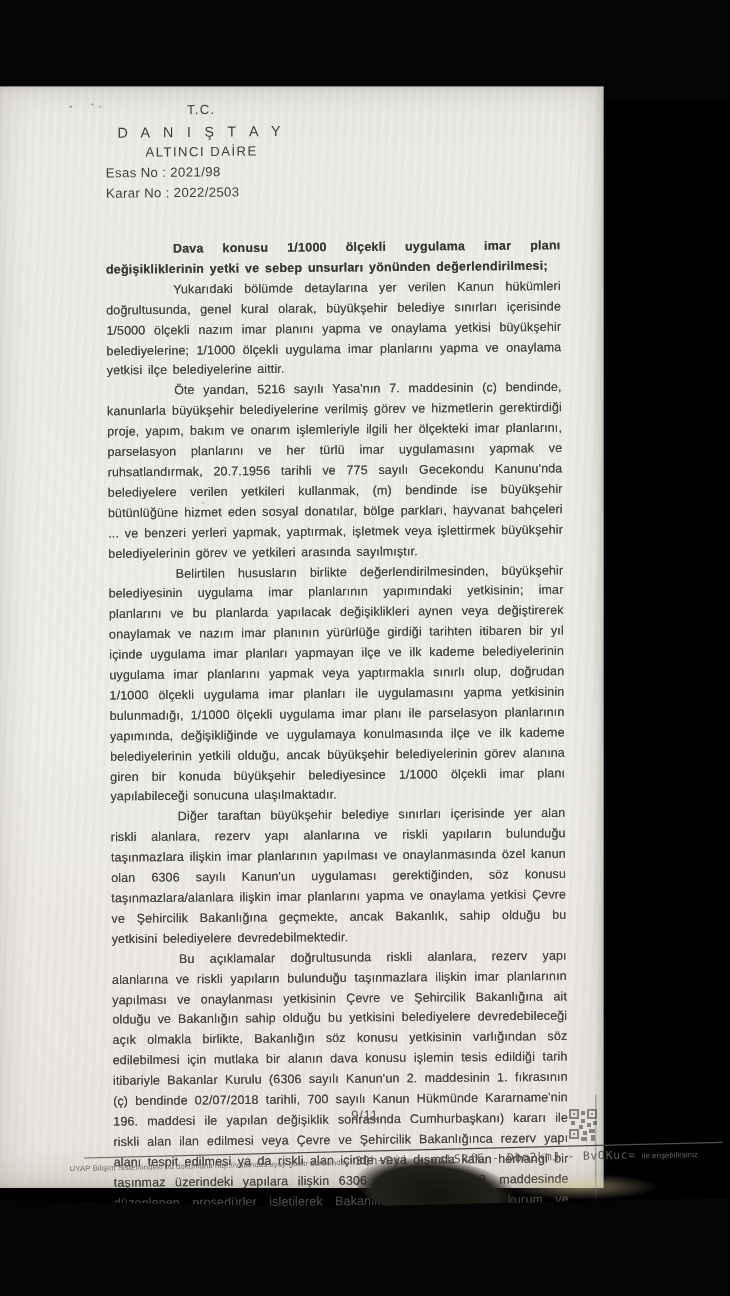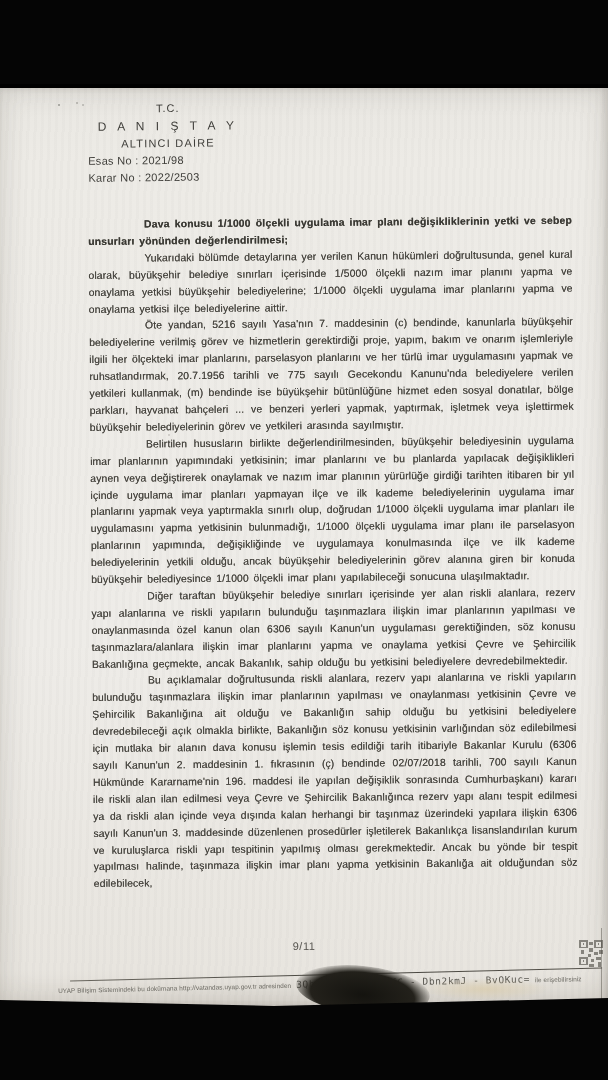--- a/index.html
+++ b/index.html
@@ -10,21 +10,21 @@
   
   .scan-bar-top{
     position:absolute;left:0;top:0;width:608px;height:84px;background:#050505;
   }
   .scan-bar-bottom{
     position:absolute;left:0;top:998px;width:608px;height:82px;background:#050505;
     clip-path:polygon(0 2px,45% 8px,100% 0,100% 100%,0 100%);
   }
   
   .paper{
-    position:absolute;left:0;top:88px;width:608px;height:918px;
+    position:absolute;left:0;top:72px;width:503px;height:918px;
     background:
       repeating-linear-gradient(92deg,rgba(0,0,0,0.015) 0 3px,rgba(255,255,255,0.01) 3px 7px),
       linear-gradient(180deg,#e9e7e2 0%,#edebe6 8%,#eeece8 60%,#e8e5df 96%,#ddd9d2 100%);
     box-shadow:inset 0 0 28px rgba(70,65,55,0.18), inset -3px 0 6px rgba(60,55,48,0.15);
   }
   .specks{position:absolute;left:58px;top:16px;width:2px;height:2px;background:rgba(90,88,82,.55);
     border-radius:50%;box-shadow:18px -2px 0 rgba(90,88,82,.4),24px 0 0 rgba(90,88,82,.35),110px 330px 0 rgba(90,88,82,.25);}
   
   .court-header{
     position:relative;margin:14px 0 0 88px;width:160px;

